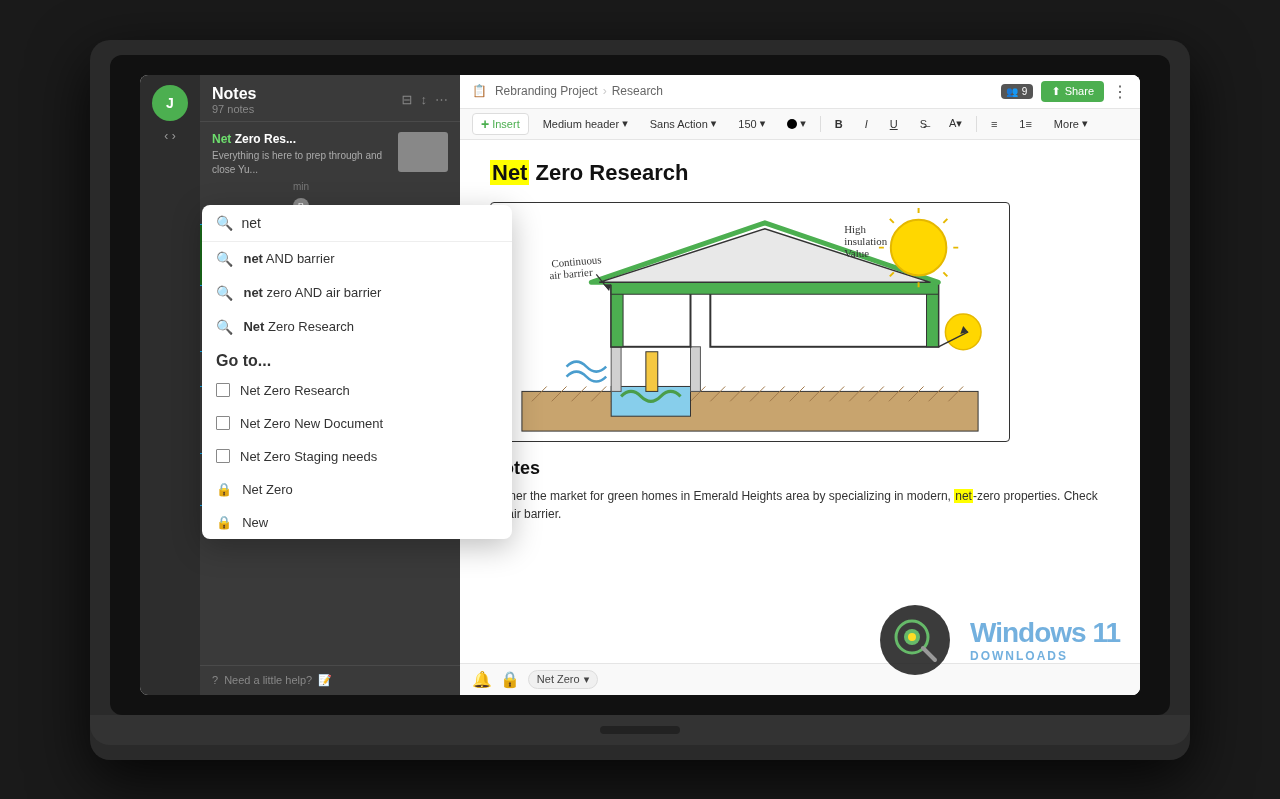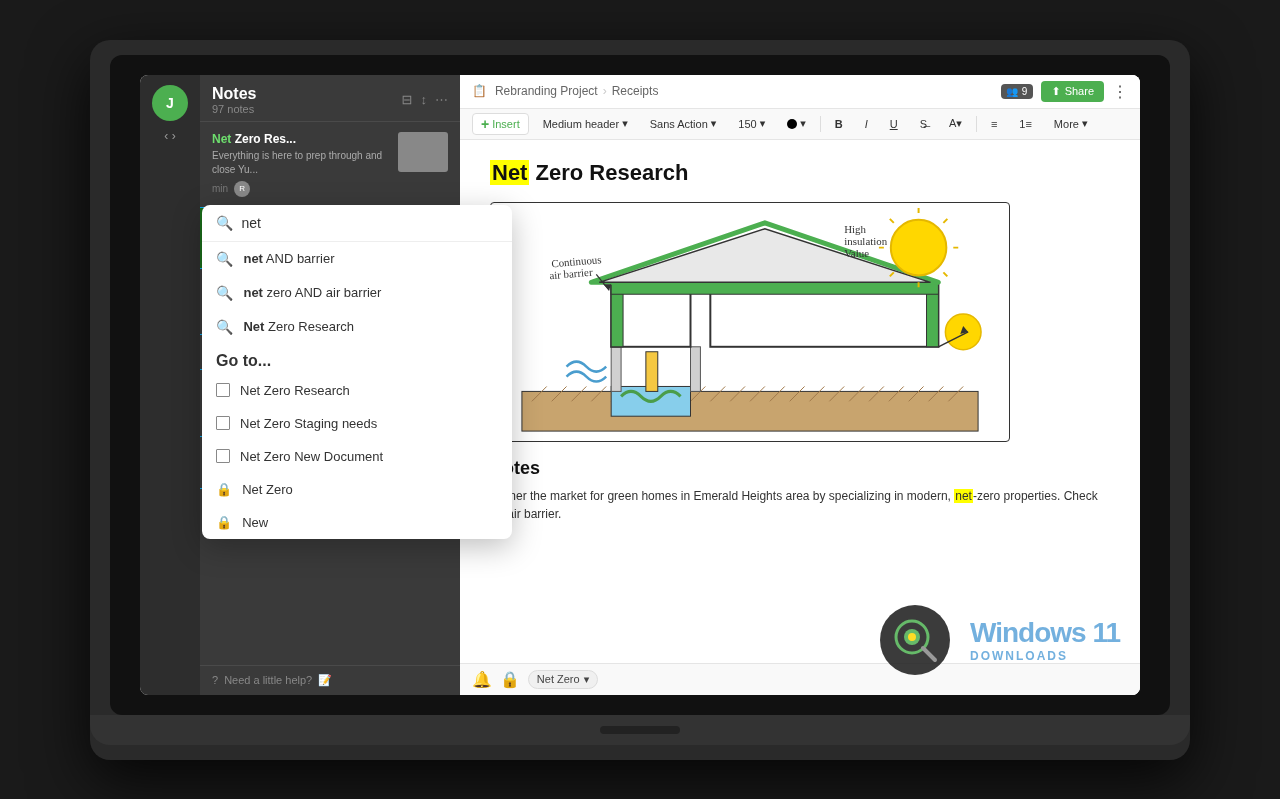--- a/index.html
+++ b/index.html
@@ -165,20 +165,21 @@
       display: -webkit-box;
       -webkit-line-clamp: 2;
       -webkit-box-orient: vertical;
     }
 
     .note-item-meta {
       display: flex;
       align-items: center;
       gap: 6px;
       margin-top: 4px;
+      flex-direction: column;
     }
 
     .note-item-time {
       color: #777;
       font-size: 10px;
     }
 
     .note-avatar {
       width: 16px;
       height: 16px;
@@ -597,21 +598,21 @@
         </div>
       </div>
 
       <div class="main-content">
 
         <div class="main-toolbar">
           <span style="color:#555;font-size:12px;">📋</span>
           <div class="breadcrumb">
             <span>Rebranding Project</span>
             <span class="breadcrumb-sep">›</span>
-            <span>Receipts</span>
+            <span>Research</span>
           </div>
           <div style="flex:1"></div>
           <div class="collab-count">
             👥 <span>9</span>
           </div>
           <button class="share-btn">
             ⬆ <span>Share</span>
           </button>
           <span style="color:#555;cursor:pointer;">⋮</span>
         </div>
@@ -771,25 +772,25 @@
           <span><span class="bold">Net</span> Zero Research</span>
         </div>
 
         <div class="search-section-label">Go to...</div>
         <div class="search-goto-item">
           <div class="icon-doc"></div>
           <span><span class="bold">Net</span> Zero Research</span>
         </div>
         <div class="search-goto-item">
           <div class="icon-doc"></div>
-          <span><span class="bold">Net</span> Zero Staging needs</span>
+          <span><span class="bold">Net</span> Zero New Document</span>
         </div>
         <div class="search-goto-item">
           <div class="icon-doc"></div>
-          <span><span class="bold">Net</span> Zero New Document</span>
+          <span><span class="bold">Net</span> Zero Staging needs</span>
         </div>
 
         <div class="search-filter-item">
           <span class="icon-tag">🔒</span>
           <span>Net Zero</span>
         </div>
         <div class="search-filter-item">
           <span class="icon-tag">🔒</span>
           <span>New</span>
         </div>

